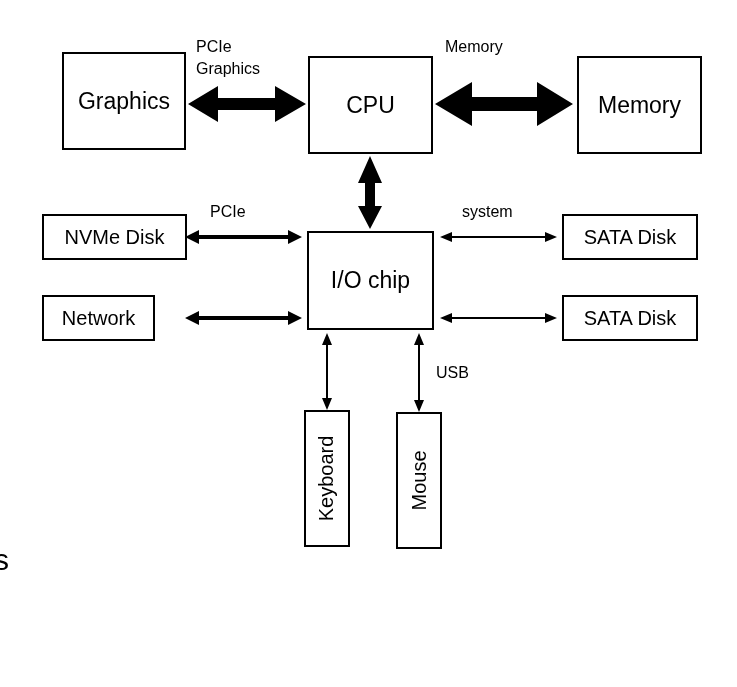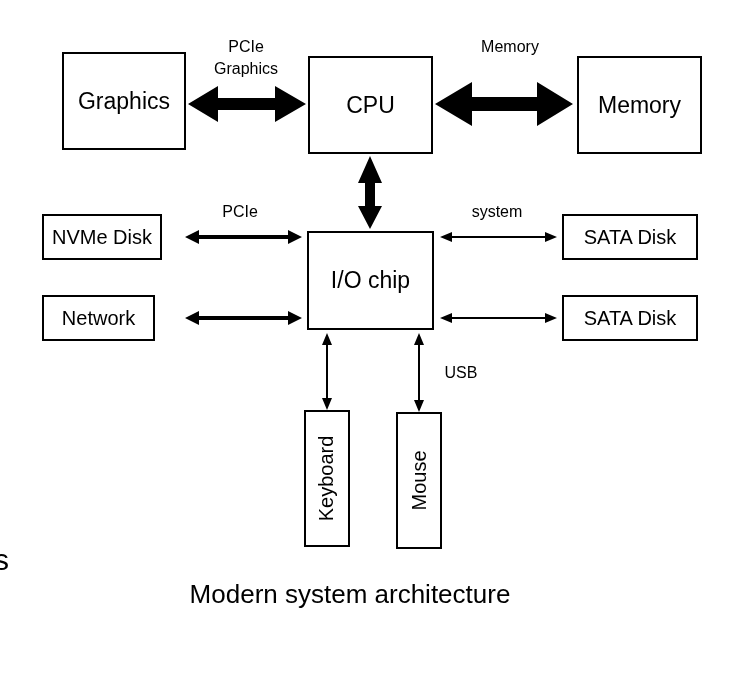--- a/index.html
+++ b/index.html
@@ -3,21 +3,21 @@
   <meta charset="utf-8">
   <style>
     html, body { margin: 0; padding: 0; background: #ffffff; }
     body { width: 737px; height: 687px; position: relative; overflow: hidden;
            font-family: "Liberation Sans", sans-serif; color: #000; }
     .box { position: absolute; box-sizing: border-box; border: 2px solid #000; background: #fff;
            display: flex; align-items: center; justify-content: center; }
     .box span { font-family: "Liberation Sans", sans-serif; white-space: nowrap; }
     .big { font-size: 23px; }
     .mid { font-size: 20px; }
-    .lbl { position: absolute; font-size: 16px; text-align: center; line-height: 22px; white-space: nowrap; }
+    .lbl { position: absolute; font-size: 16px; line-height: 22px; white-space: nowrap; }
     .vert span { display: inline-block; transform: rotate(-90deg); font-size: 20px; }
     svg.arrows { position: absolute; left: 0; top: 0; }
     .caption { position: absolute; left: 100px; width: 500px; top: 578px; text-align: center;
                font-size: 26px; line-height: 32px; }
     .edge-s { position: absolute; left: -6px; top: 543px; font-size: 30px; }
   </style>
 </head>
 <body>
 
 <svg class="arrows" width="737" height="687">
@@ -61,21 +61,21 @@
 
 <div class="box" style="left:62px;top:52px;width:124px;height:98px;">
   <span class="big">Graphics</span>
 </div>
 <div class="box" style="left:308px;top:56px;width:125px;height:98px;">
   <span class="big">CPU</span>
 </div>
 <div class="box" style="left:577px;top:56px;width:125px;height:98px;">
   <span class="big">Memory</span>
 </div>
-<div class="box" style="left:42px;top:214px;width:120px;height:46px;">
+<div class="box" style="left:42px;top:214px;width:145px;height:46px;">
   <span class="mid">NVMe Disk</span>
 </div>
 <div class="box" style="left:42px;top:295px;width:113px;height:46px;">
   <span class="mid">Network</span>
 </div>
 <div class="box" style="left:307px;top:231px;width:127px;height:99px;">
   <span class="big">I/O chip</span>
 </div>
 <div class="box" style="left:562px;top:214px;width:136px;height:46px;">
   <span class="mid">SATA Disk</span>
@@ -95,16 +95,15 @@
   <div>Graphics</div>
 </div>
 <div class="lbl" style="left:445px;top:36px;width:130px;">
   <div>Memory</div>
 </div>
 <div class="lbl" style="left:210px;top:201px;width:60px;">PCIe</div>
 <div class="lbl" style="left:462px;top:201px;width:70px;">system</div>
 <div class="lbl" style="left:436px;top:362px;width:50px;">USB</div>
 
 <div class="caption">
-  <div>Modern system architecture</div>
 </div>
 
 <div class="edge-s">s</div>
 
 </body></html>

